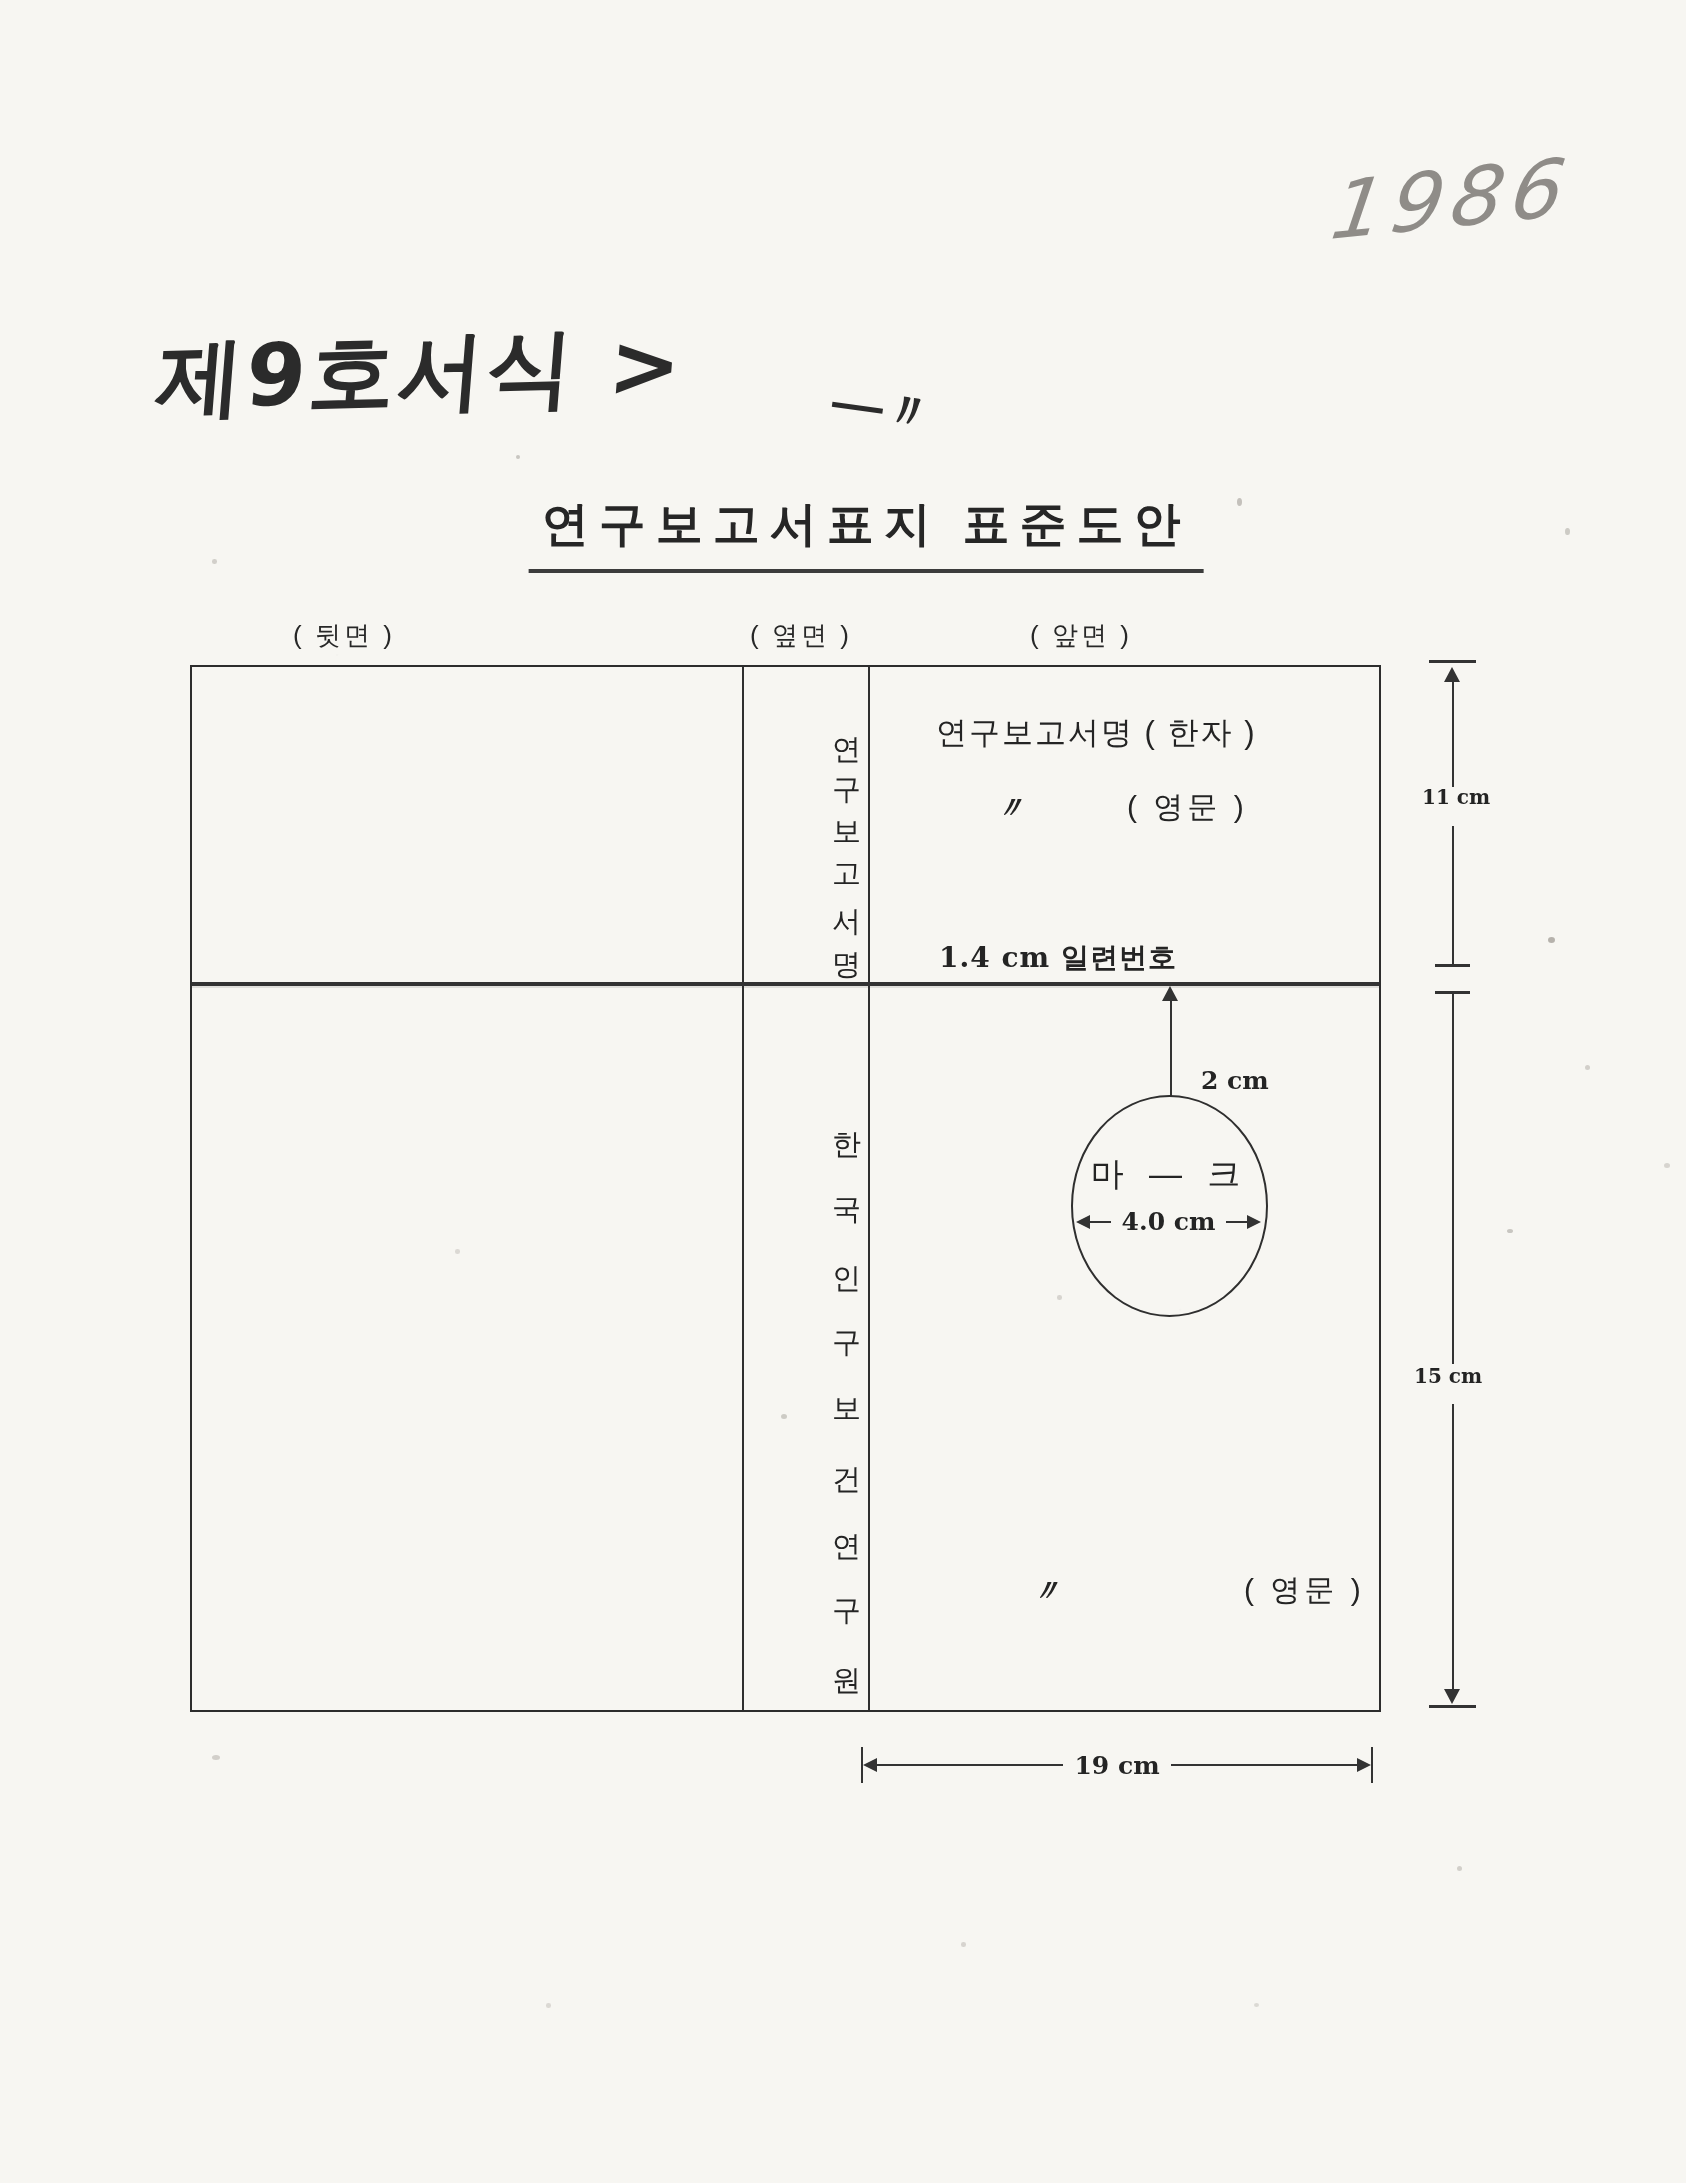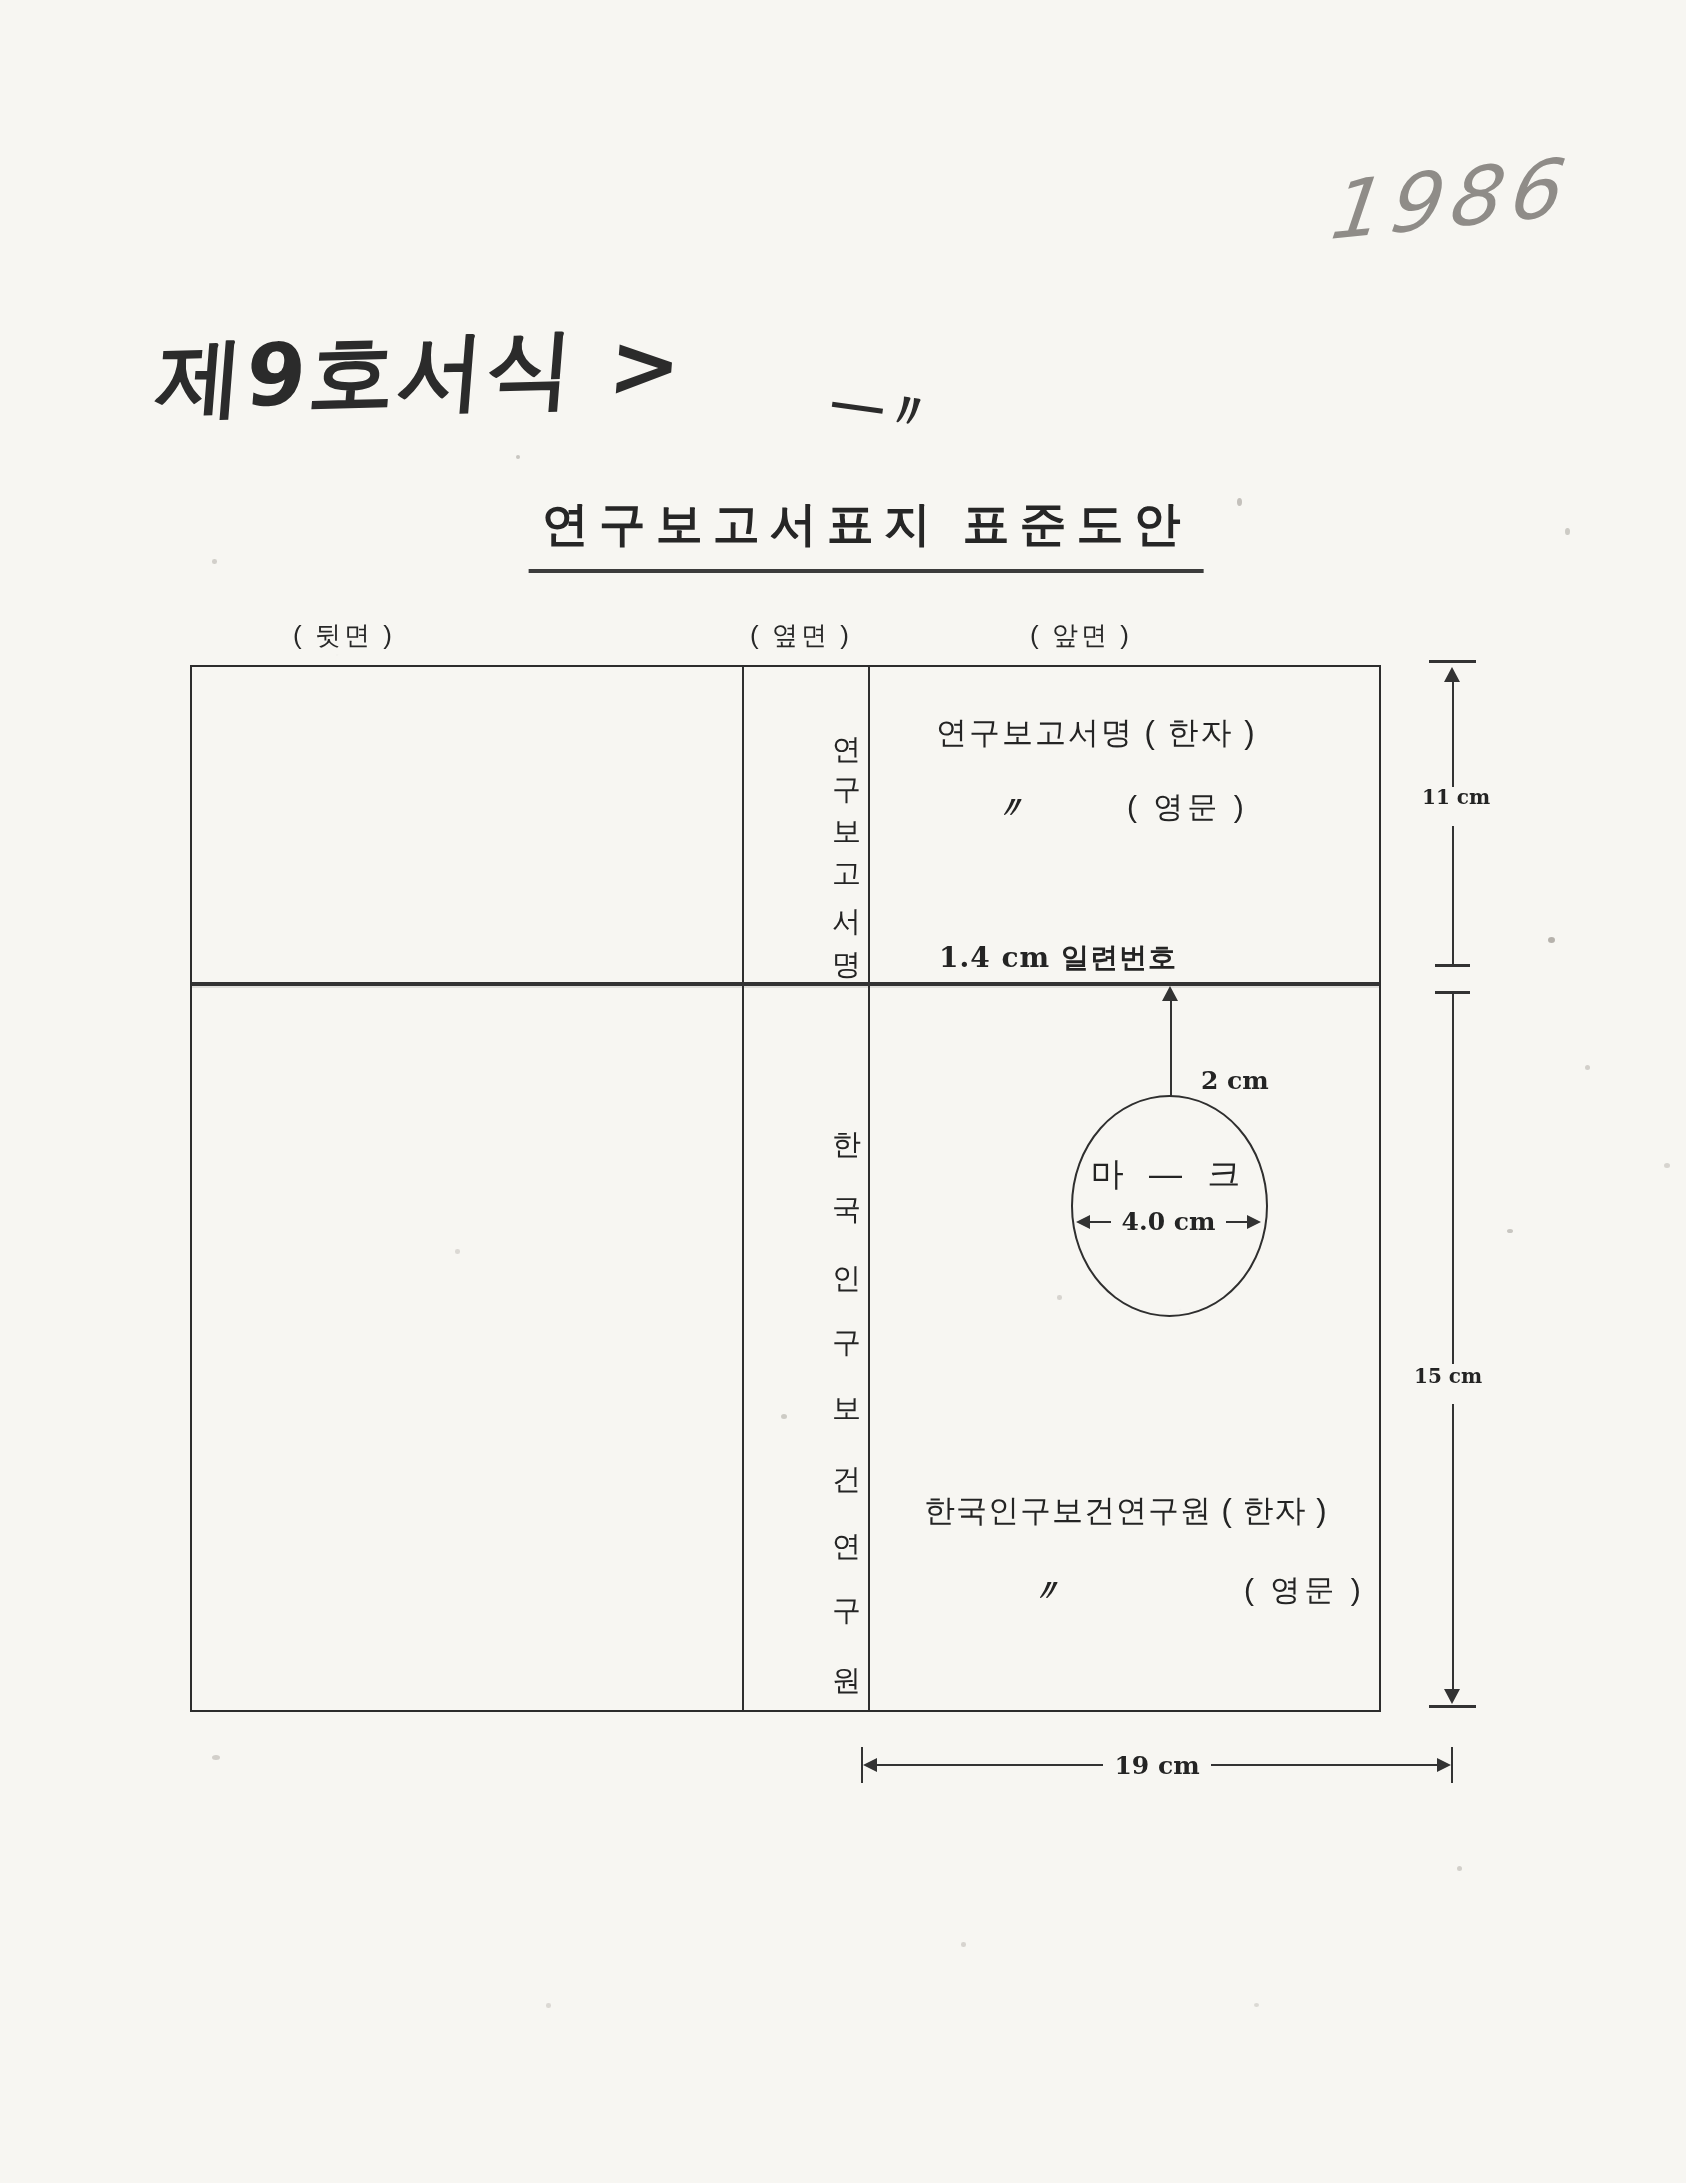--- a/index.html
+++ b/index.html
@@ -125,39 +125,38 @@
       <div class="mark-label">마 ― 크</div>
     </div>
     <div class="dim-inline" style="left:884px;top:540px;width:185px">
       <span class="ah ah-l"></span>
       <span class="dim-seg"></span>
       <span class="dim-text">4.0 cm</span>
       <span class="dim-seg"></span>
       <span class="ah ah-r"></span>
     </div>
 
-    <div class="ft ft-org">한국인구보건연구원 ( 한자 )</div>
     <div class="ft ft-ditto2">〃</div>
     <div class="ft ft-eng2">( 영문 )</div>
   </div>
 
   <div class="vdim-cap" style="left:1429px;top:660px;width:47px"></div>
   <div class="ah ah-up" style="left:1444px;top:667px"></div>
   <div class="vdim-seg" style="top:680px;height:107px"></div>
   <div class="vdim-label" style="left:1422px;top:785px">11 cm</div>
   <div class="vdim-seg" style="top:826px;height:138px"></div>
   <div class="vdim-cap" style="left:1435px;top:964px;width:35px"></div>
   <div class="vdim-cap" style="left:1435px;top:991px;width:35px"></div>
   <div class="vdim-seg" style="top:994px;height:370px"></div>
   <div class="vdim-label" style="left:1414px;top:1364px">15 cm</div>
   <div class="vdim-seg" style="top:1404px;height:289px"></div>
   <div class="ah ah-down" style="left:1444px;top:1689px"></div>
   <div class="vdim-cap" style="left:1429px;top:1705px;width:47px"></div>
 
-  <div class="dim-inline" style="left:861px;top:1747px;width:592px">
+  <div class="dim-inline" style="left:861px;top:1747px;width:512px">
     <span class="tick"></span>
     <span class="ah ah-l"></span>
     <span class="dim-seg"></span>
     <span class="dim-text">19 cm</span>
     <span class="dim-seg"></span>
     <span class="ah ah-r"></span>
     <span class="tick"></span>
   </div>
 
   <div class="speck" style="left:516px;top:455px;width:4px;height:4px;opacity:.5"></div>

